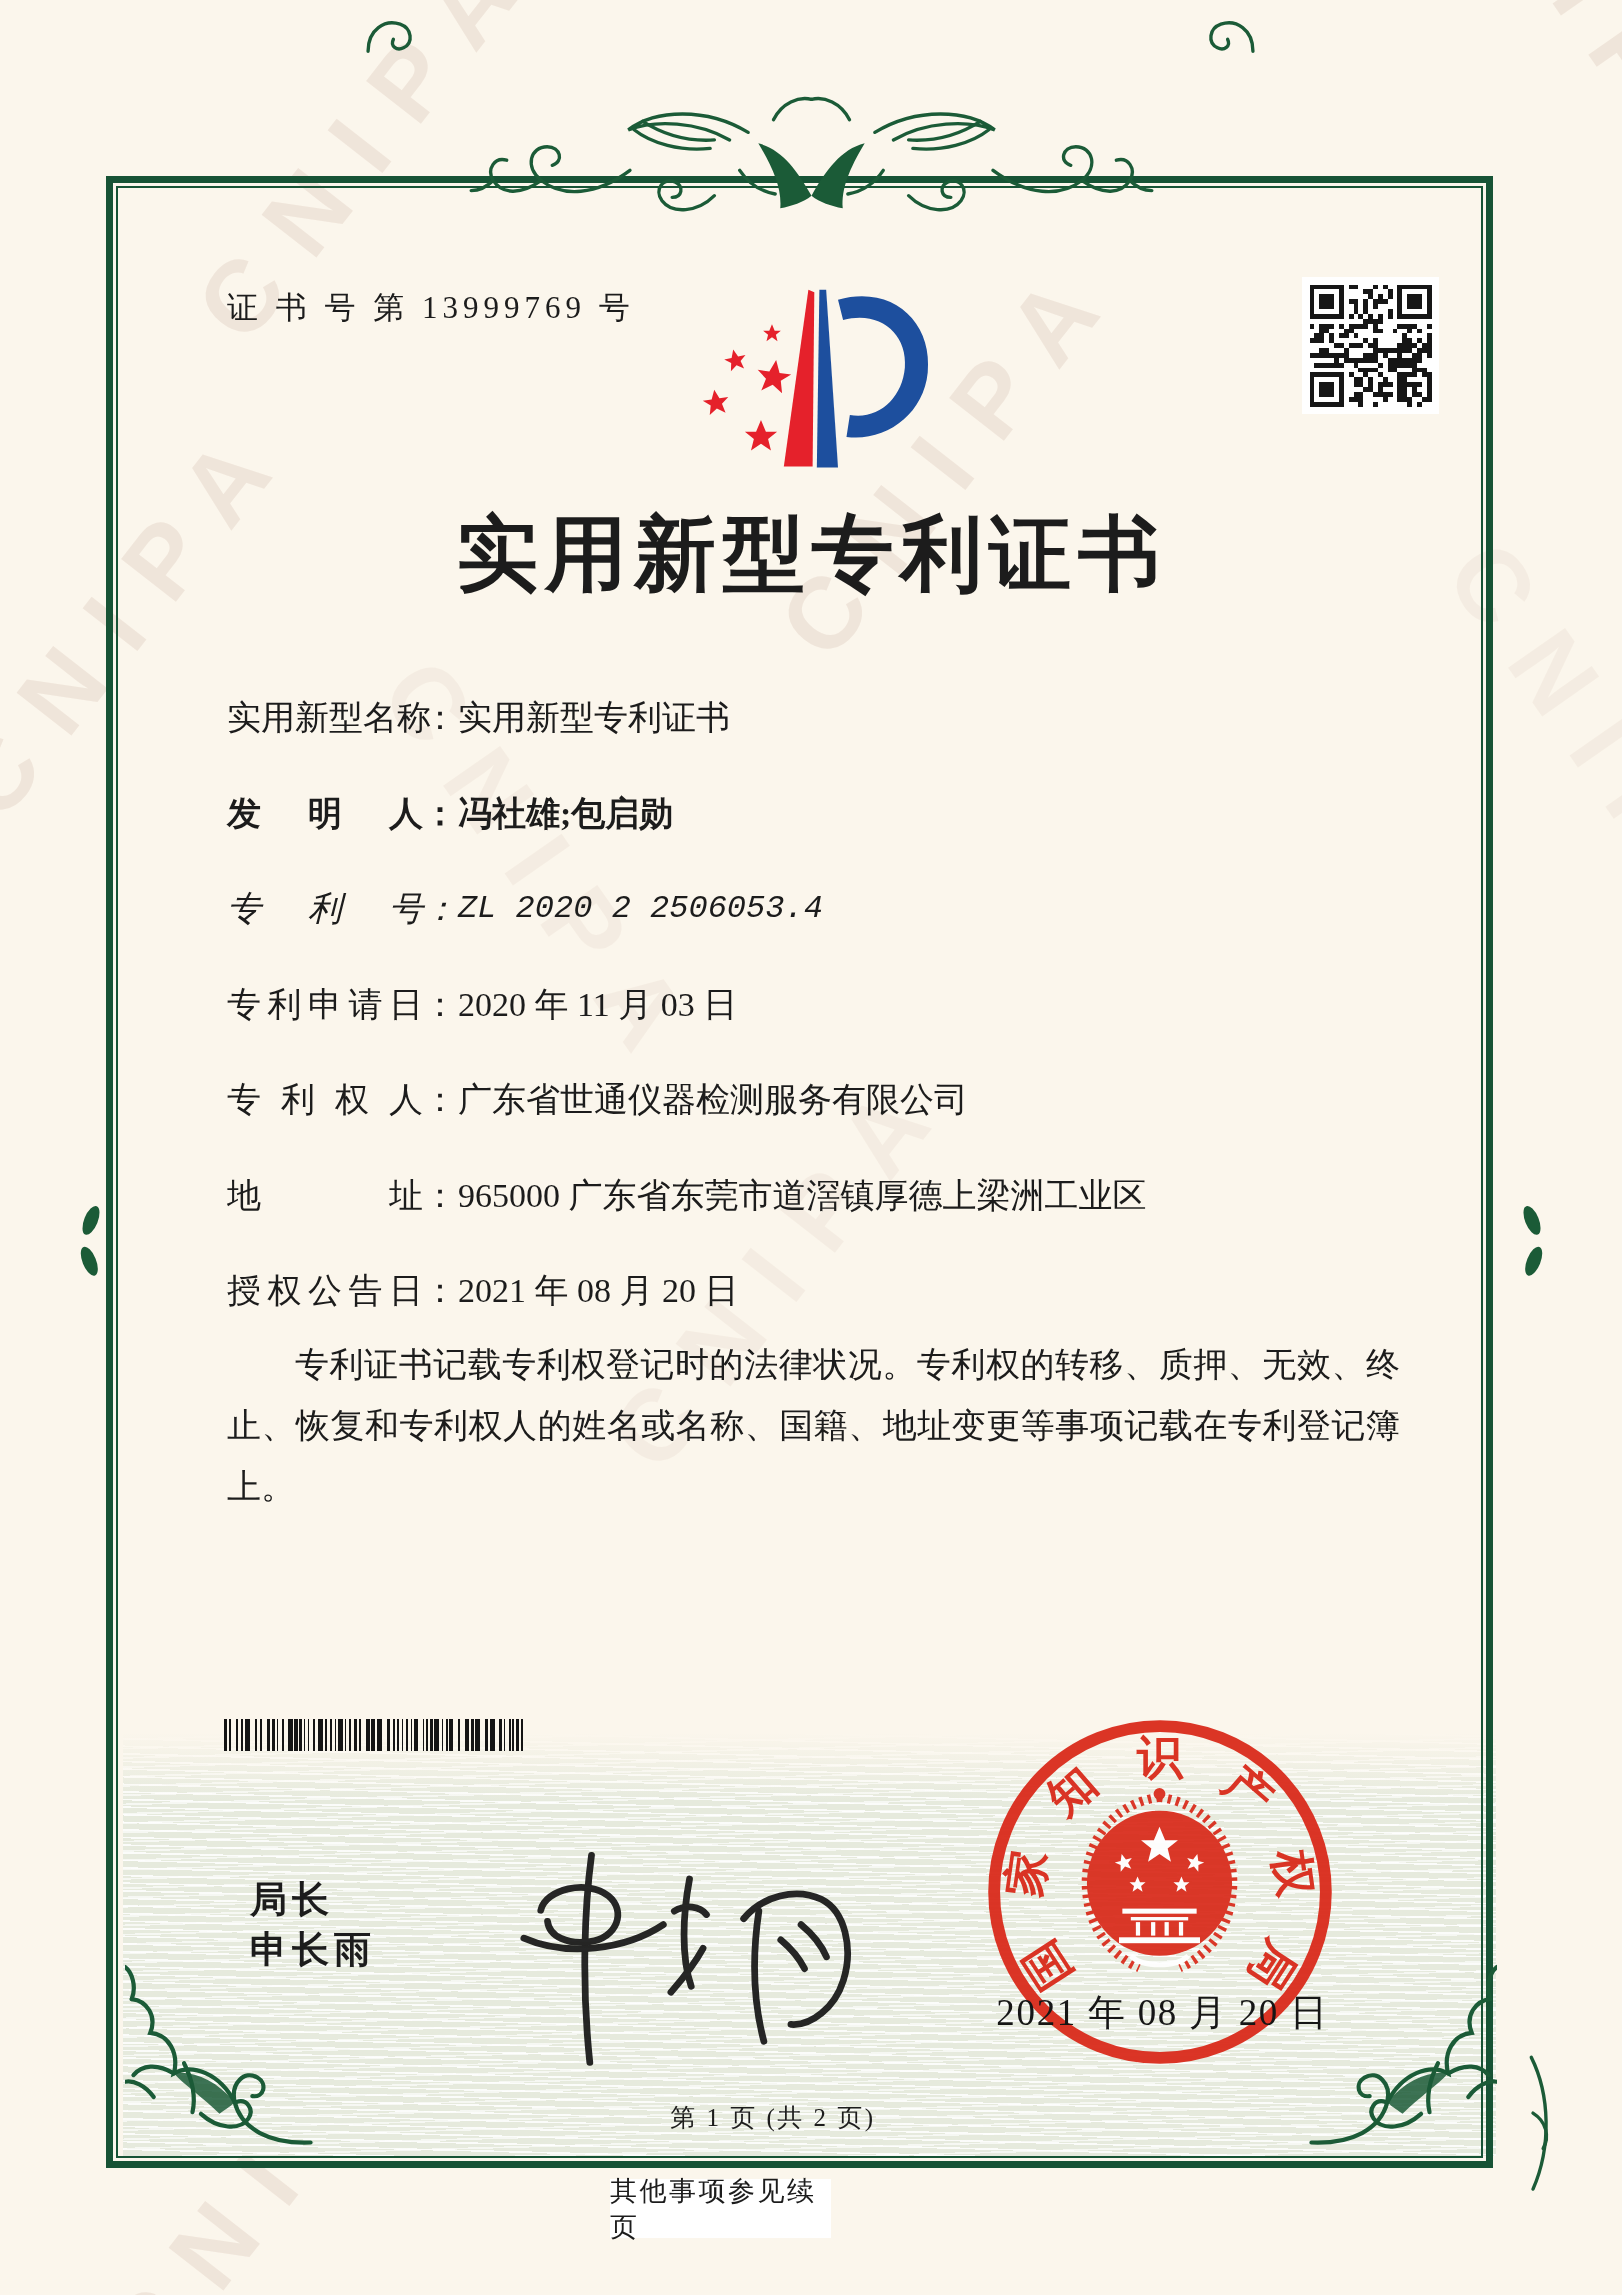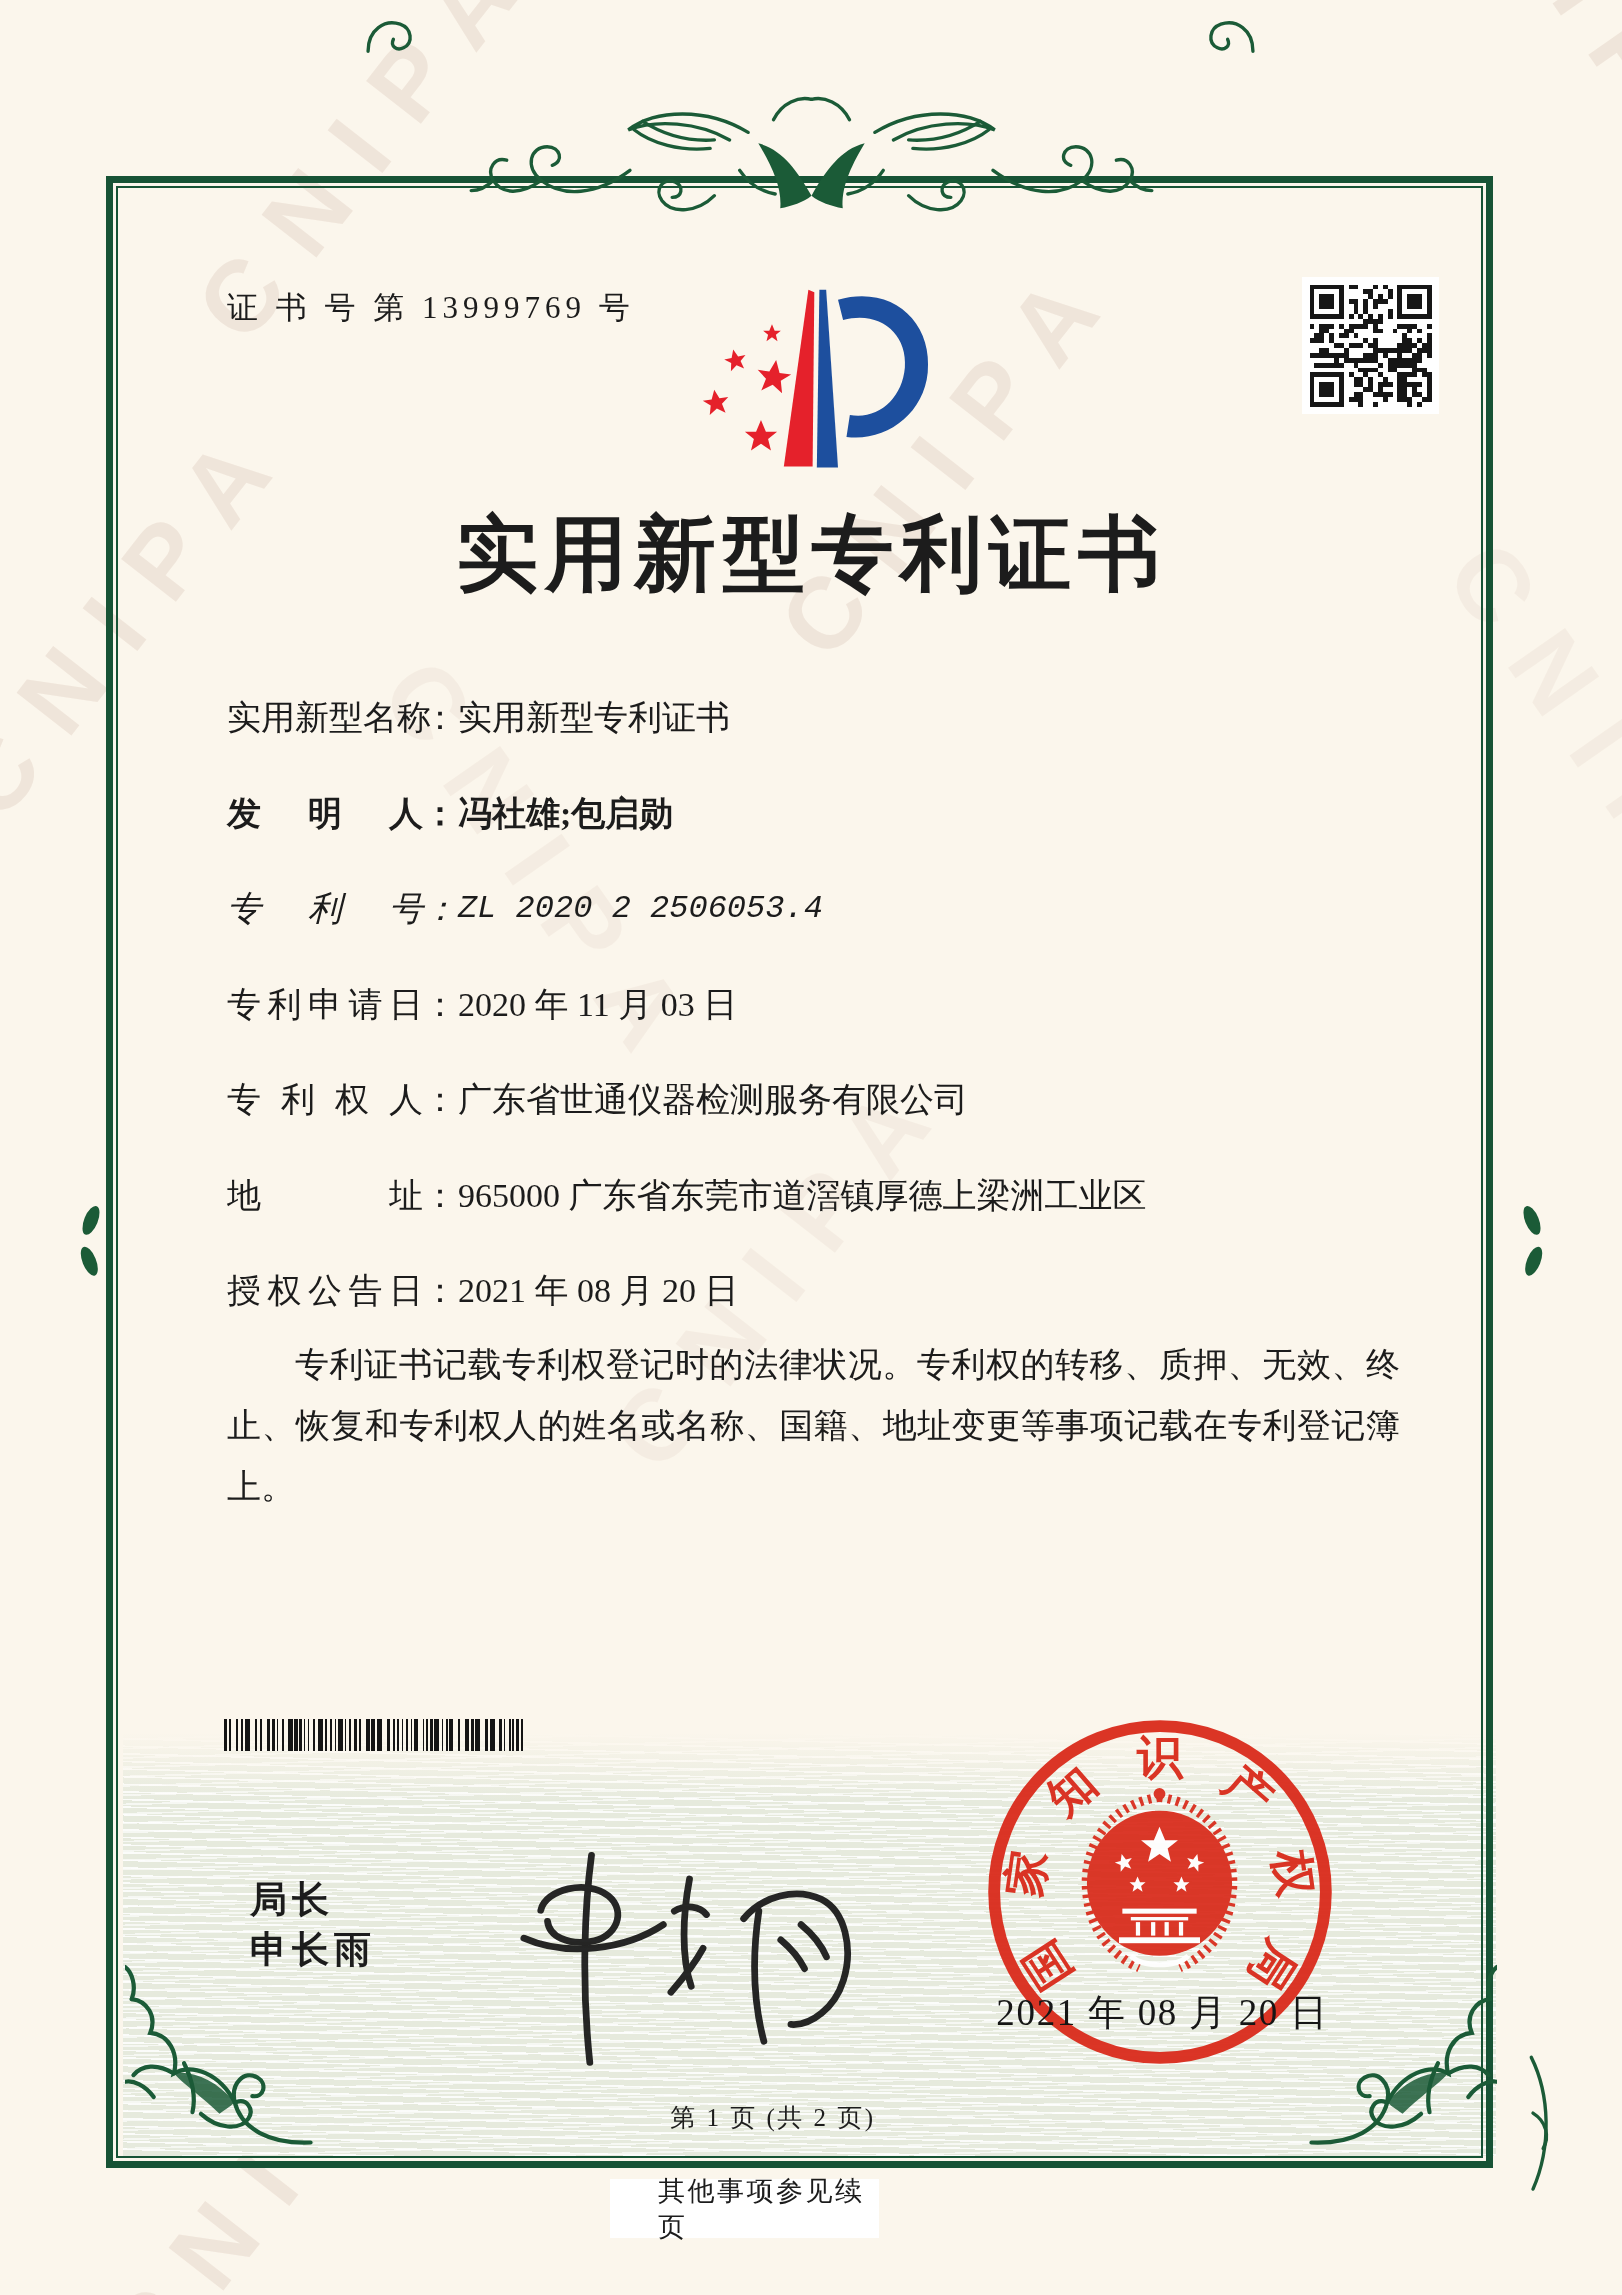--- a/index.html
+++ b/index.html
@@ -99,21 +99,21 @@
     position:absolute;left:964px;top:1988px;width:397px;z-index:5;
     font-size:37px;text-align:center;letter-spacing:1.7px;color:#161616;
   }
 
   
   .page-info{left:228px;top:2101px;width:1090px;text-align:center;z-index:3;
     font-size:25px;letter-spacing:2.5px;}
   .cont-box{
     left:610px;top:2179px;width:221px;height:59px;z-index:3;
     background:#ffffff;display:flex;align-items:center;justify-content:center;
-    font-size:27px;letter-spacing:2.5px;padding-left:48px;
+    font-size:27px;letter-spacing:2.5px;
   }
 
   
   .orn{position:absolute;z-index:2;pointer-events:none;}
 </style>
 </head>
 <body>
 
 <span class="wm" style="left:127px;top:80px;transform:rotate(-52deg);">CNIPA</span>
 <span class="wm" style="left:710px;top:397px;transform:rotate(-52deg);">CNIPA</span>

